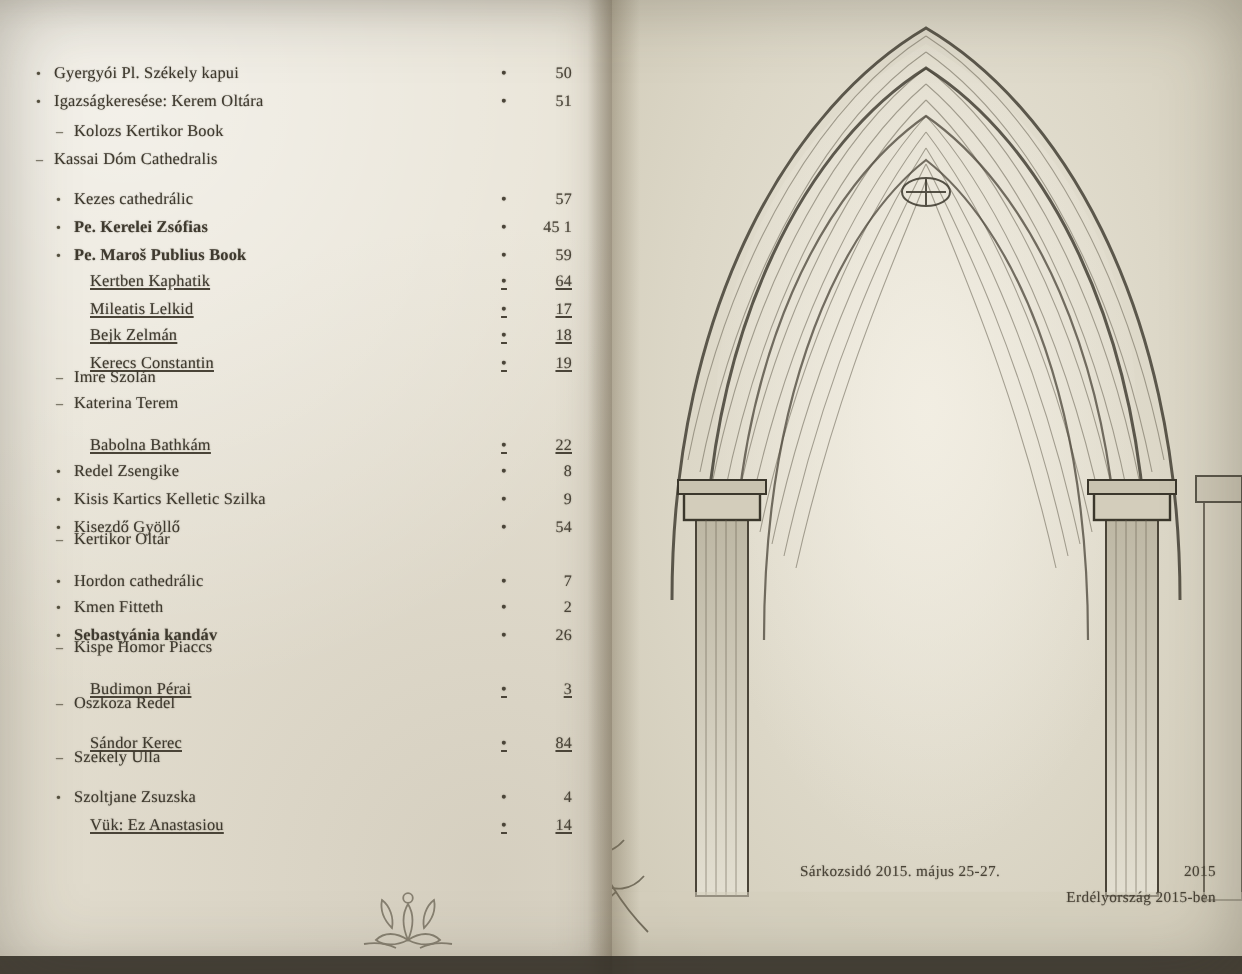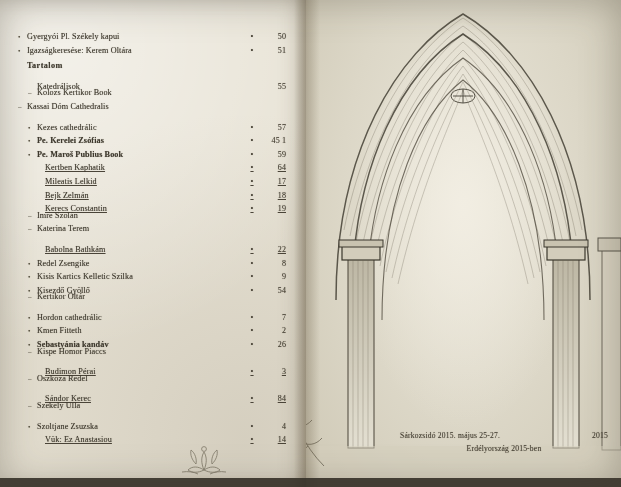--- a/index.html
+++ b/index.html
@@ -146,21 +146,21 @@
     width: 208px;
     text-align: center;
     font-size: 7.6px;
     color: #4a4438;
     letter-spacing: 0.2px;
     white-space: nowrap;
     padding-left: 20px;
   }
   #caption-line1 { top: 431px; text-align: left; }
   #caption-line1 .right { float: right; }
-  #caption-line2 { top: 444px; }
+  #caption-line2 { top: 444px; text-align: right; }
 
   
   #bottom-strip {
     position: absolute;
     left: 0;
     bottom: 0;
     width: 621px;
     height: 9px;
     background: #332f27;
     opacity: 0.9;
@@ -197,34 +197,20 @@
           <span class="page">50</span>
         </div>
         <div class="row">
           <span class="bullet">•</span>
           <span class="title">Igazságkeresése: Kerem Oltára</span>
           <span class="dots"></span>
           <span class="marker">•</span>
           <span class="page">51</span>
         </div>
         <div class="row gap"></div>
-        <div class="row bold section">
-          <span class="bullet"></span>
-          <span class="title">Tartalom</span>
-          <span class="dots"></span>
-          <span class="marker"></span>
-          <span class="page"></span>
-        </div>
-        <div class="row indent1">
-          <span class="bullet"></span>
-          <span class="title">Katedrálisok</span>
-          <span class="dots"></span>
-          <span class="marker"></span>
-          <span class="page">55</span>
-        </div>
         <div class="row indent1">
           <span class="bullet">–</span>
           <span class="title">Kolozs Kertikor Book</span>
           <span class="dots"></span>
           <span class="marker"></span>
           <span class="page"></span>
         </div>
         <div class="row">
           <span class="bullet">–</span>
           <span class="title">Kassai Dóm Cathedralis</span>

